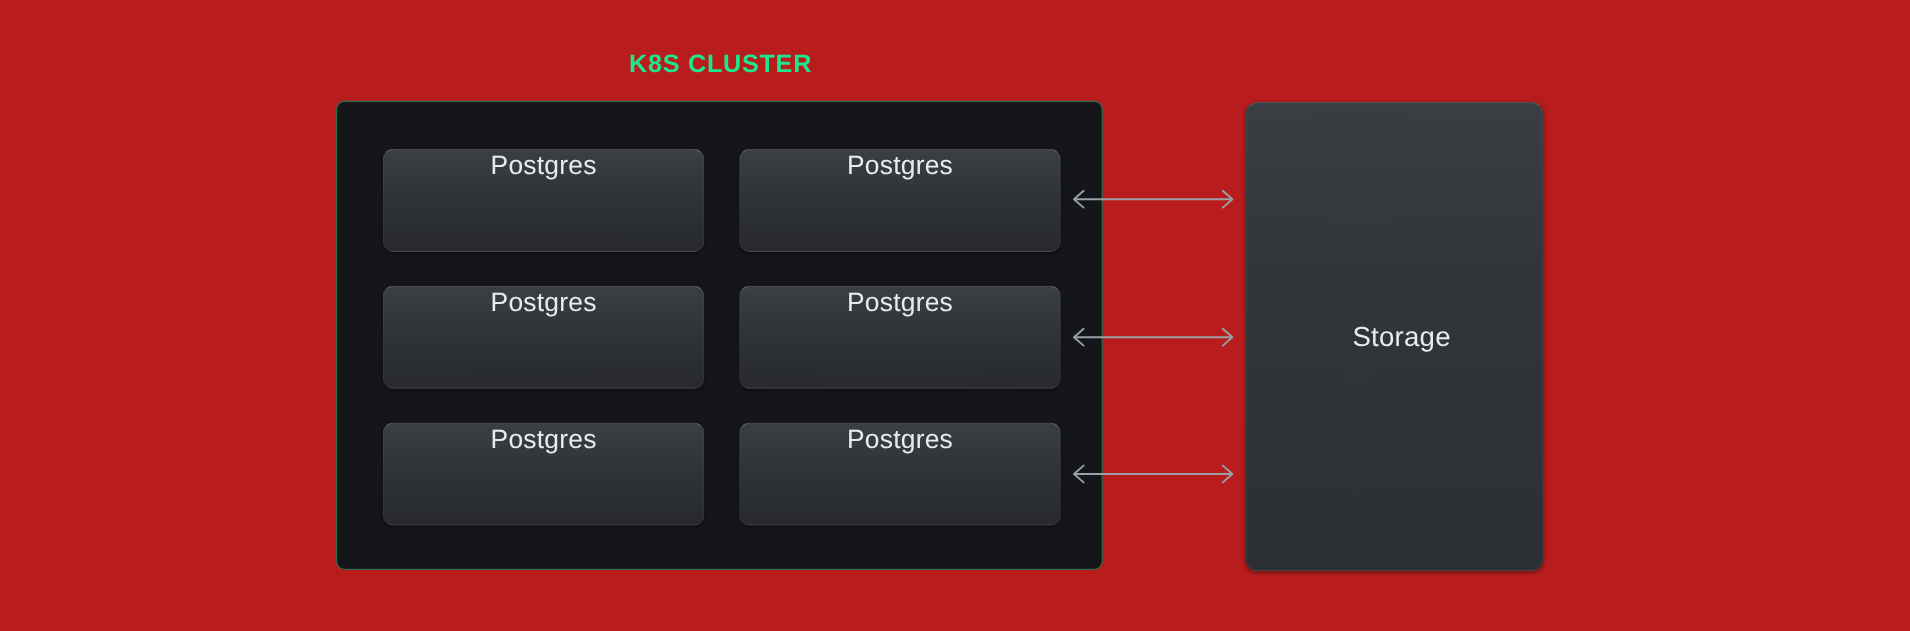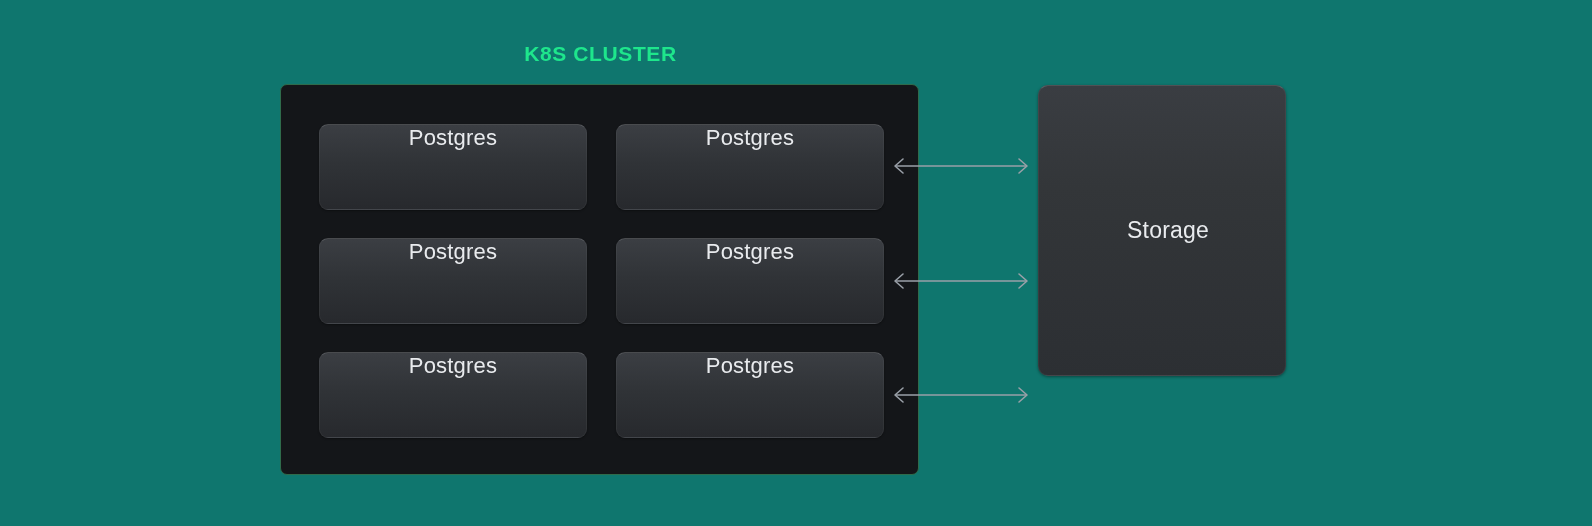--- a/index.html
+++ b/index.html
@@ -8,21 +8,21 @@
     background: #0c0c0d;
   }
   body {
     font-family: "Liberation Sans", sans-serif;
     -webkit-font-smoothing: antialiased;
   }
   #canvas {
     position: relative;
     width: 1592px;
     height: 526px;
-    background: #0f766e;
+    background: #b91c1c;
     overflow: hidden;
   }
 
   
   .cluster-title {
     position: absolute;
     left: 280px;
     top: 40px;
     width: 641px;
     text-align: center;
@@ -80,21 +80,21 @@
     letter-spacing: 0.2px;
     white-space: nowrap;
   }
 
   
   .storage-box {
     position: absolute;
     left: 1038px;
     top: 85px;
     width: 248px;
-    height: 291px;
+    height: 391px;
     box-sizing: border-box;
     border-radius: 10px;
     background: linear-gradient(180deg, #3a3d42 0%, #333639 35%, #2c2f33 100%);
     border: 1px solid rgba(255,255,255,0.05);
     border-top-color: rgba(255,255,255,0.17);
     display: flex;
     align-items: center;
     justify-content: center;
     box-shadow: 0 1px 3px rgba(0,0,0,0.4);
     padding-left: 12px;

